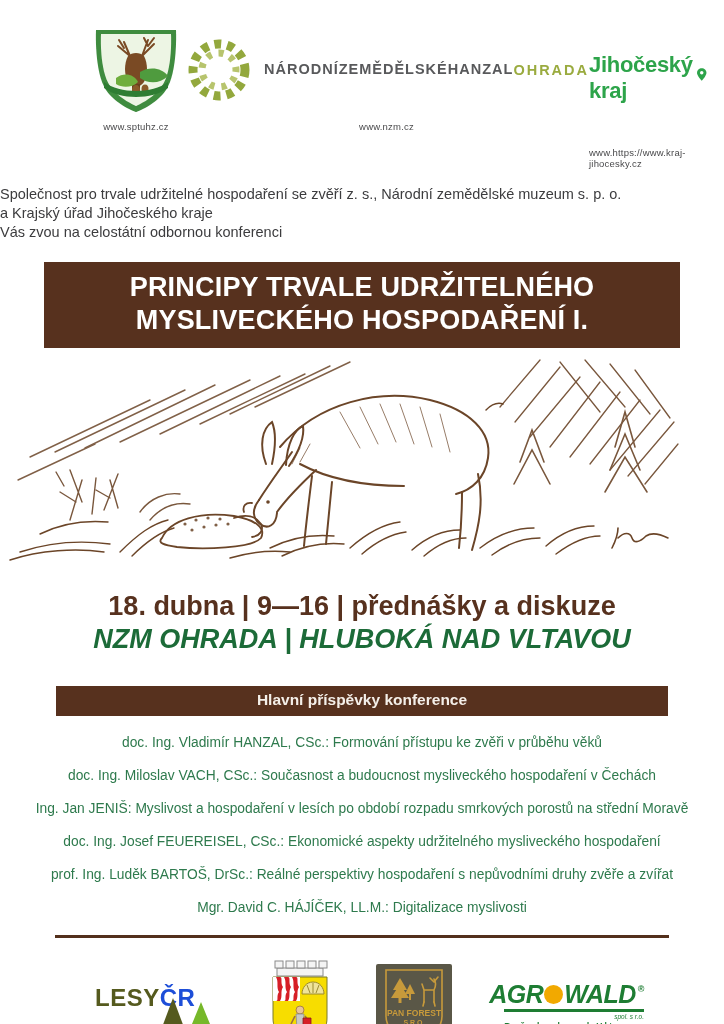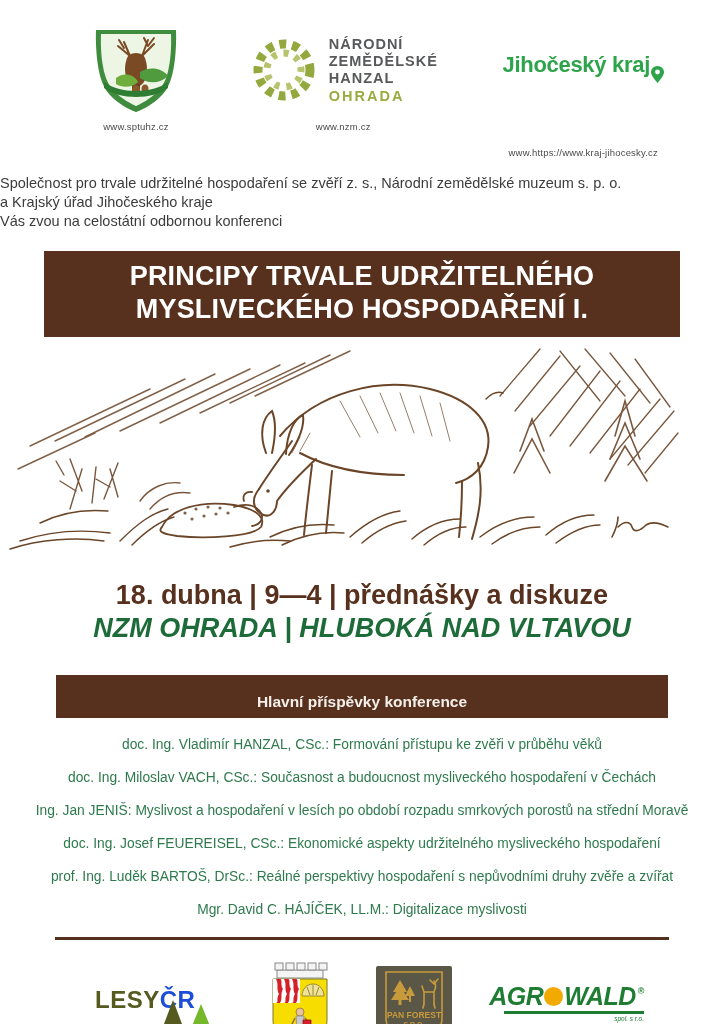--- a/index.html
+++ b/index.html
@@ -6,21 +6,21 @@
   .poster{
     position:relative;width:724px;height:1024px;margin:0 auto;background:#ffffff;
     font-family:"Liberation Sans", sans-serif;color:#3a3a3c;overflow:hidden;
   }
   
   .logos-row{display:flex;justify-content:space-between;align-items:flex-start;padding:26px 60px 0 88px;}
   .logo-block{display:flex;flex-direction:column;align-items:center;}
   .logo-caption{font-size:9.5px;color:#4a4a4c;margin-top:7px;letter-spacing:.2px;}
   .sptuhz-art{width:96px;height:88px;}
   .nzm-art{display:flex;align-items:center;gap:10px;height:88px;}
-  .nzm-text{display:flex;flex-direction:column;line-height:17px;}
+  .nzm-text{display:flex;flex-direction:row;line-height:17px;}
   .nzm-line{font-size:14.5px;font-weight:700;color:#58595b;letter-spacing:1px;}
   .nzm-sub{font-size:14.5px;font-weight:700;color:#9aab3f;letter-spacing:2px;margin-top:1px;}
   .jk-art{display:flex;align-items:flex-start;height:88px;padding-top:26px;}
   .jk-label{font-size:22px;font-weight:700;color:#2da44a;letter-spacing:-.3px;}
   .jk-pin{margin-top:14px;margin-left:1px;}
   
   .intro{margin-top:16px;text-align:left;font-size:14.5px;line-height:19px;color:#3c3c3e;}
   
   .banner{
     width:612px;margin:20px auto 0;background:#57311e;color:#ffffff;
@@ -29,21 +29,21 @@
   .banner-line{font-size:27px;line-height:33px;font-weight:700;letter-spacing:.2px;}
   
   .illustration{margin:4px auto 0;width:684px;height:212px;}
   
   .event{margin-top:22px;text-align:center;}
   .event-date{font-size:27px;line-height:33px;font-weight:700;color:#57311e;}
   .event-venue{font-size:27px;line-height:33px;font-weight:700;color:#1c6b38;font-style:italic;}
   
   .section-bar{
     width:612px;margin:30px auto 0;background:#57311e;color:#f4efe9;
-    text-align:center;font-size:15.5px;font-weight:700;padding:18px 0 7px;
+    text-align:center;font-size:15.5px;font-weight:700;padding:5px 0 7px;
   }
   
   .talks{margin-top:10px;text-align:center;}
   .talk{font-size:13.8px;line-height:16px;color:#2e7a4d;margin:0;padding:8.5px 30px;}
   
   .divider{width:614px;height:3px;background:#53301c;border:0;margin:11px auto 0;}
   
   .footer-logos{display:flex;justify-content:space-between;align-items:center;padding:22px 80px 0 95px;}
   .lesy-wrap{display:flex;flex-direction:column;align-items:center;}
   .lesy-art{position:relative;width:130px;height:80px;}
@@ -211,21 +211,21 @@
         <path d="M230 206 C250 200 270 198 290 200"></path>
         <path d="M40 182 C60 172 84 168 108 170"></path>
       </g>
 
       <path d="M612 196 C616 188 618 182 618 176 M618 186 C624 180 630 180 632 186 C634 192 640 190 646 184 C652 180 660 182 668 186" stroke-width="1.6"></path>
     </g>
   </svg>
 
   
   <div class="event">
-    <div class="event-date">18. dubna | 9—4 | přednášky a diskuze</div>
+    <div class="event-date">18. dubna | 9—16 | přednášky a diskuze</div>
     <div class="event-venue">NZM OHRADA | HLUBOKÁ NAD VLTAVOU</div>
   </div>
 
   
   <div class="section-bar">Hlavní příspěvky konference</div>
 
   
   <div class="talks">
     <p class="talk">doc. Ing. Vladimír HANZAL, CSc.: Formování přístupu ke zvěři v průběhu věků</p>
     <p class="talk">doc. Ing. Miloslav VACH, CSc.: Současnost a budoucnost mysliveckého hospodaření v Čechách</p>

